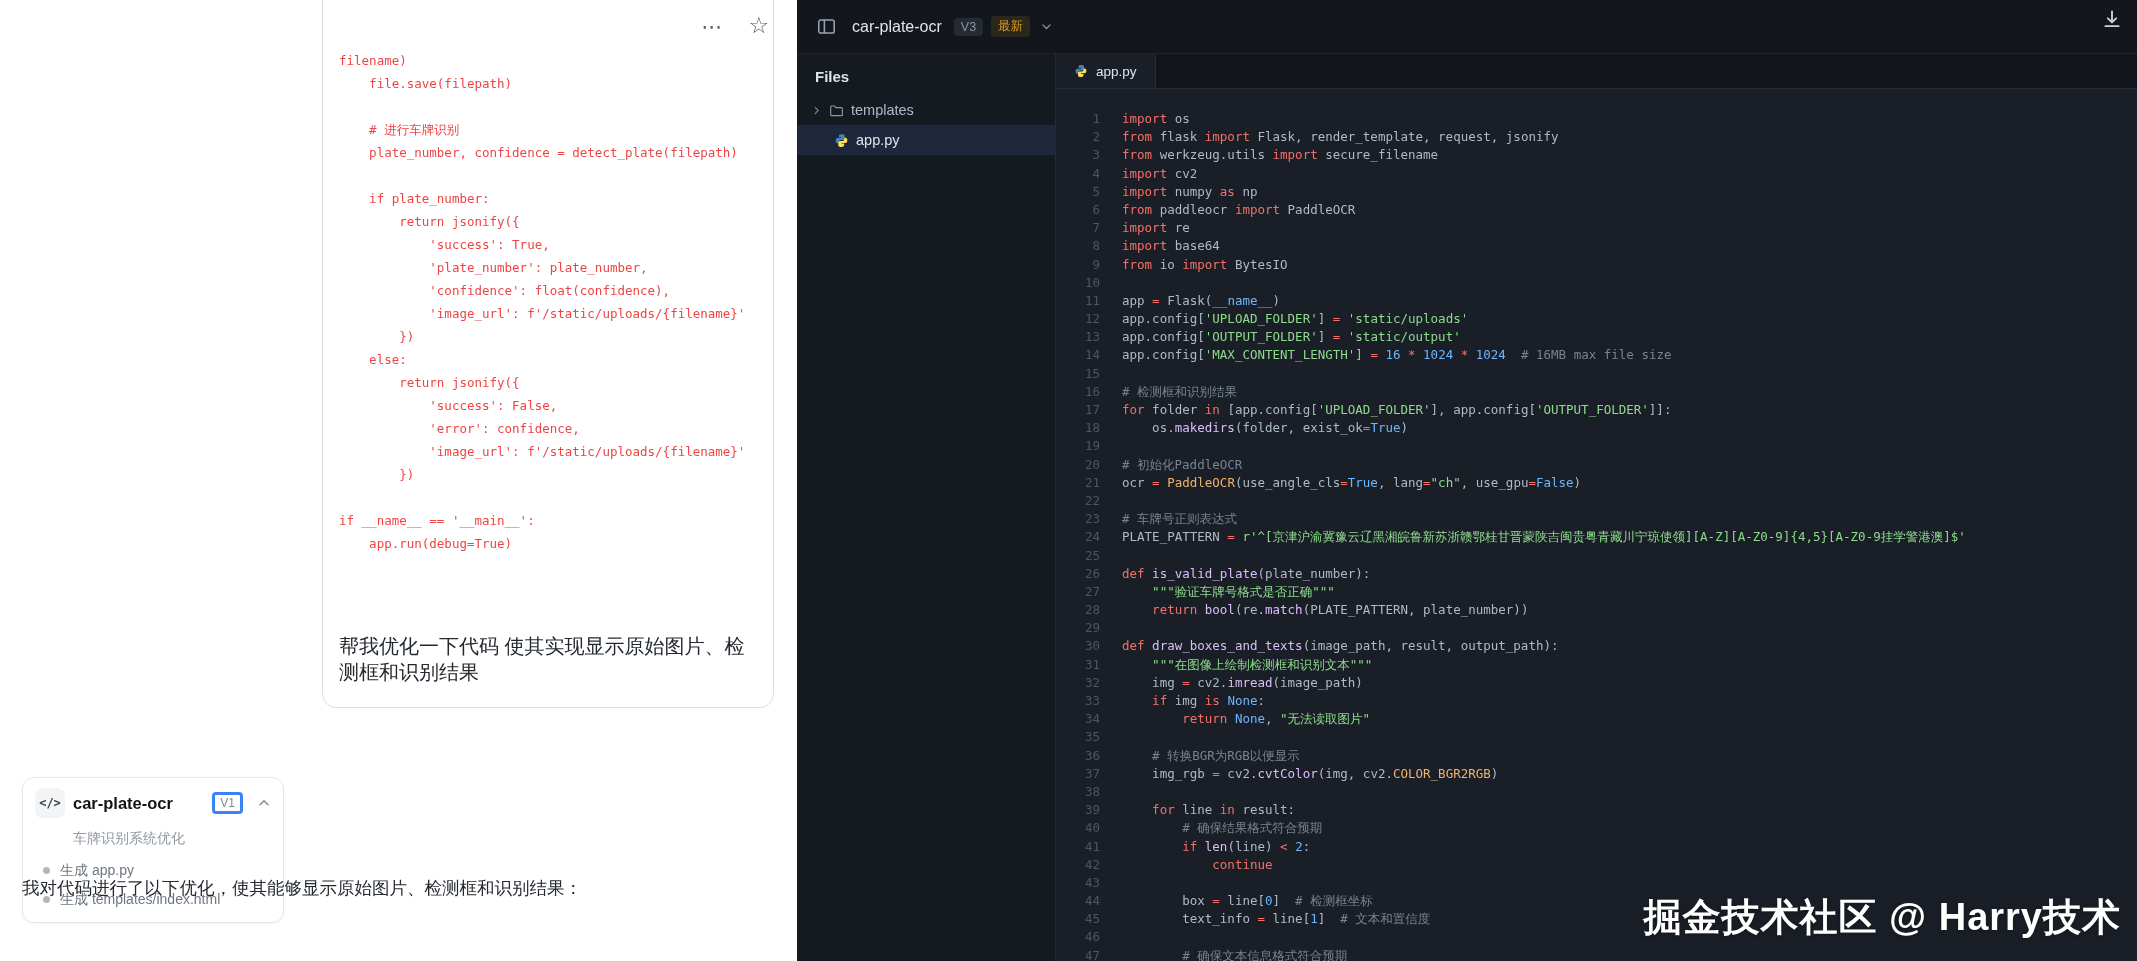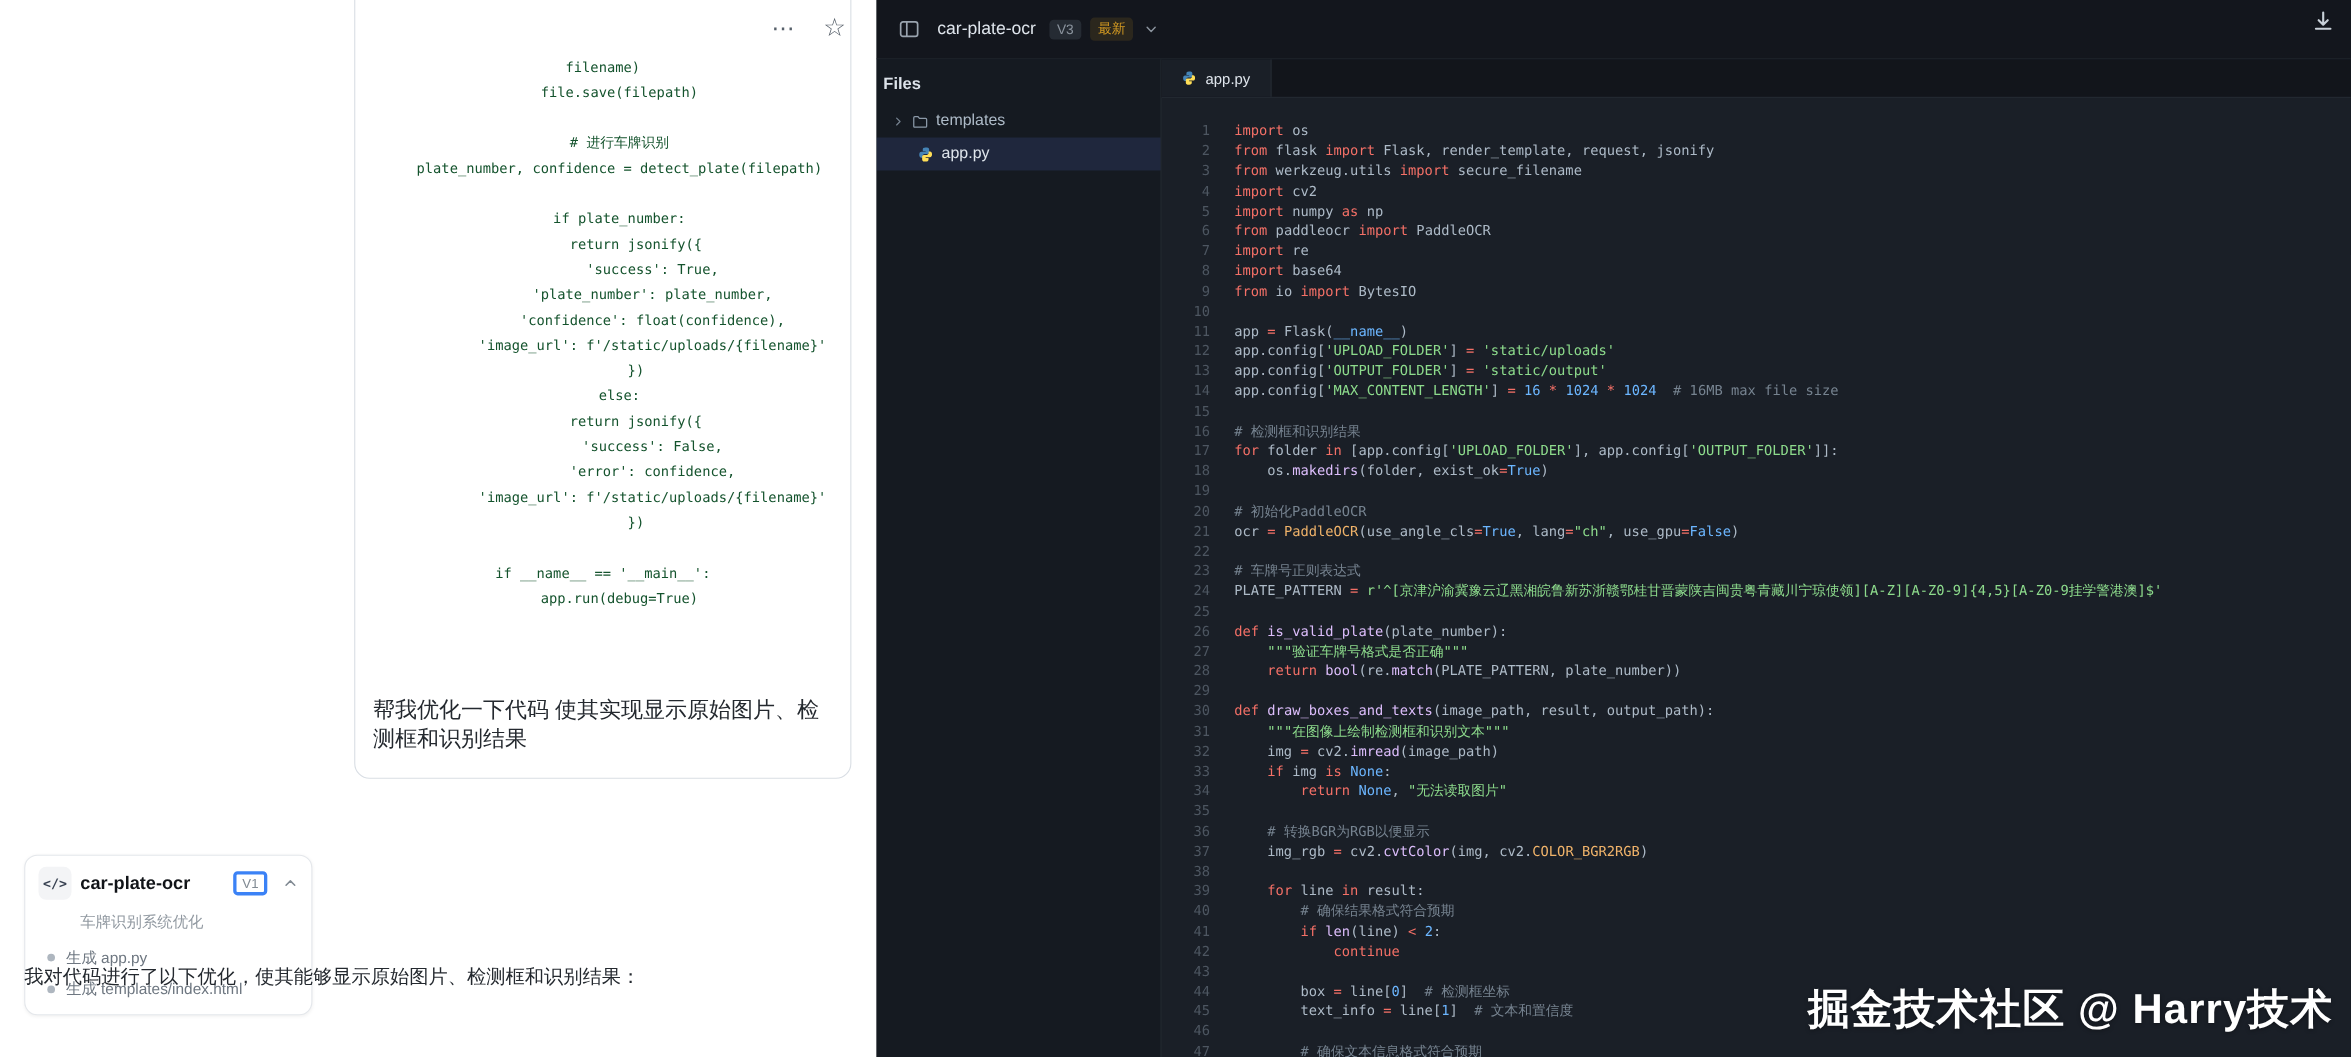--- a/index.html
+++ b/index.html
@@ -17,21 +17,21 @@
   .icon-btn.star { font-size:23px; margin-top:-2px; }
 
   .user-bubble {
     position:absolute; top:-24px; right:23px; width:452px;
     background:#fff; border:1px solid #d9dee4; border-radius:14px;
     padding:72px 16px 22px 16px;
   }
   .chat-code {
     margin:0; white-space:pre;
     font-family:"DejaVu Sans Mono","Liberation Mono",monospace;
-    font-size:12.5px; line-height:23px; color:#14532d;text-align:center;
+    font-size:12.5px; line-height:23px; color:#ef4444;
   }
   .user-prompt { margin-top:78px; font-size:20px; line-height:26px; color:#24292f; }
 
   .artifact-card {
     position:absolute; left:22px; top:777px; width:262px;
     background:#fff; border:1px solid #e4e7eb; border-radius:12px;
     padding:10px 12px 8px 12px; box-shadow:0 1px 3px rgba(0,0,0,.05);
   }
   .card-head { display:flex; align-items:center; gap:8px; }
   .code-chip {
@@ -53,21 +53,21 @@
   .ws-header { height:54px; flex-shrink:0; background:#13161d; display:flex; align-items:center; padding:0 20px; border-bottom:1px solid #20252d; }
   .panel-toggle { display:flex; cursor:pointer; margin-right:16px; }
   .ws-title { font-size:16px; color:#dfe5ec; }
   .badge-v { margin-left:12px; font-size:12.5px; color:#8b949e; background:#252b33; border-radius:4px; padding:2px 7px; }
   .badge-latest { margin-left:8px; font-size:12.5px; color:#d29922; background:rgba(210,153,34,.13); border-radius:4px; padding:2px 7px; }
   .hdr-chev { margin-left:10px; display:flex; cursor:pointer; }
   .download-btn { position:absolute; top:8px; right:14px; cursor:pointer; display:flex; z-index:5; }
 
   .ws-body { flex:1; display:flex; min-height:0; }
   .files-panel { width:259px; flex-shrink:0; background:#151a21; border-right:1px solid #252b33; padding-top:12px; }
-  .files-title { padding:2px 0 10px 6px; font-size:15px; font-weight:bold; color:#dde3ea; }
+  .files-title { padding:2px 0 10px 18px; font-size:15px; font-weight:bold; color:#dde3ea; }
   .tree-row { display:flex; align-items:center; height:30px; padding-left:14px; gap:7px; font-size:14.5px; color:#adbac7; cursor:pointer; white-space:nowrap; }
   .tree-row.selected { background:rgba(99,132,255,.13); color:#dfe5ec; }
   .tree-row.file { padding-left:37px; }
   .tree-chev { display:flex; color:#768390; }
 
   .editor-col { flex:1; display:flex; flex-direction:column; min-width:0; }
   .tabstrip { height:35px; flex-shrink:0; background:#12151b; display:flex; align-items:stretch; border-bottom:1px solid #252b33; }
   .tab { display:flex; align-items:center; gap:8px; padding:0 18px; background:#1a1f27; color:#dfe5ec; font-size:13.5px; border-right:1px solid #252b33; cursor:pointer; }
 
   .code-area {

